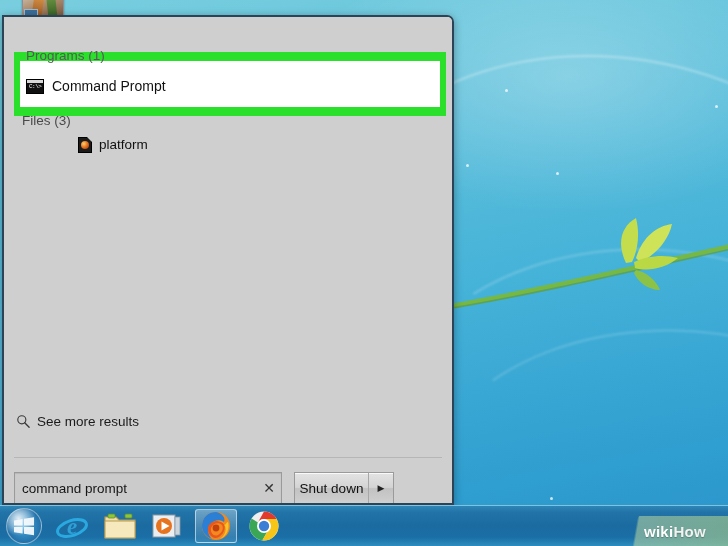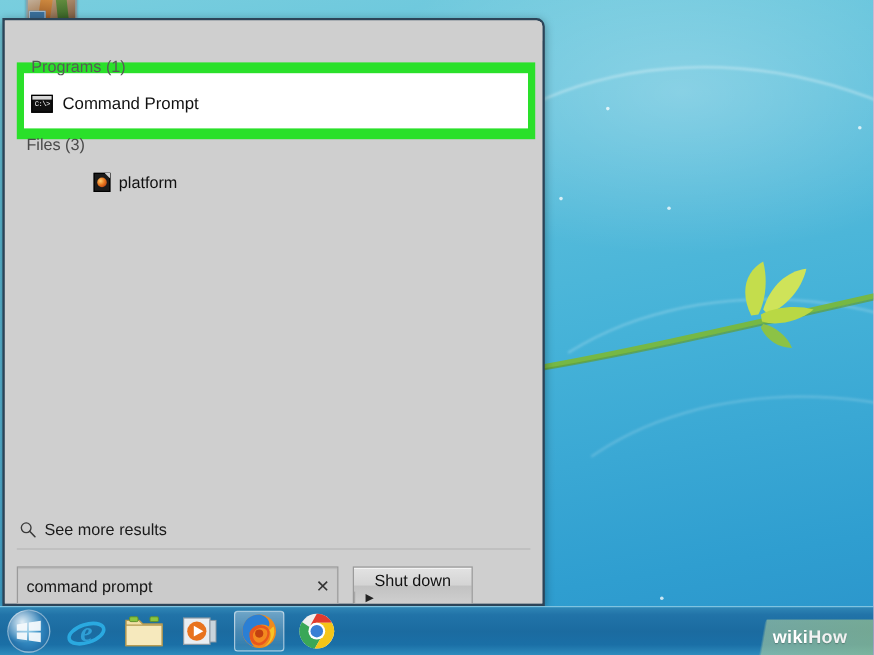--- a/index.html
+++ b/index.html
@@ -195,21 +195,21 @@
     color: #4a4a4a;
   }
   .file-list {
     position: absolute;
     left: 30px;
     top: 120px;
     width: 300px;
   }
   .file-item {
     display: flex;
-    align-items: flex-end;
+    align-items: flex-start;
     gap: 7px;
     height: 23px;
     padding-left: 44px;
   }
   .file-icon {
     width: 14px;
     height: 16px;
     flex: none;
     position: relative;
     background: #1b1b1b;
@@ -234,21 +234,21 @@
   }
   .file-label {
     font-size: 13.5px;
     color: #111;
   }
 
   
   .see-more {
     position: absolute;
     left: 12px;
-    top: 417px;
+    top: 397px;
     display: flex;
     align-items: center;
     gap: 6px;
   }
   .magnifier {
     width: 15px;
     height: 15px;
     flex: none;
   }
   .see-more-label {
@@ -300,21 +300,20 @@
     left: 290px;
     top: 455px;
     width: 100px;
     height: 32px;
     display: flex;
     align-items: stretch;
     border: 1px solid #9a9a9a;
     box-sizing: border-box;
     background: linear-gradient(180deg, #e3e3e3 0%, #d4d4d4 48%, #c2c2c2 52%, #cfcfcf 100%);
     box-shadow: inset 0 1px 0 rgba(255,255,255,0.8);
-    flex-direction: column;
   }
   .shutdown-label {
     flex: 1;
     display: flex;
     align-items: center;
     justify-content: center;
     font-size: 13.5px;
     color: #111;
     white-space: nowrap;
   }

